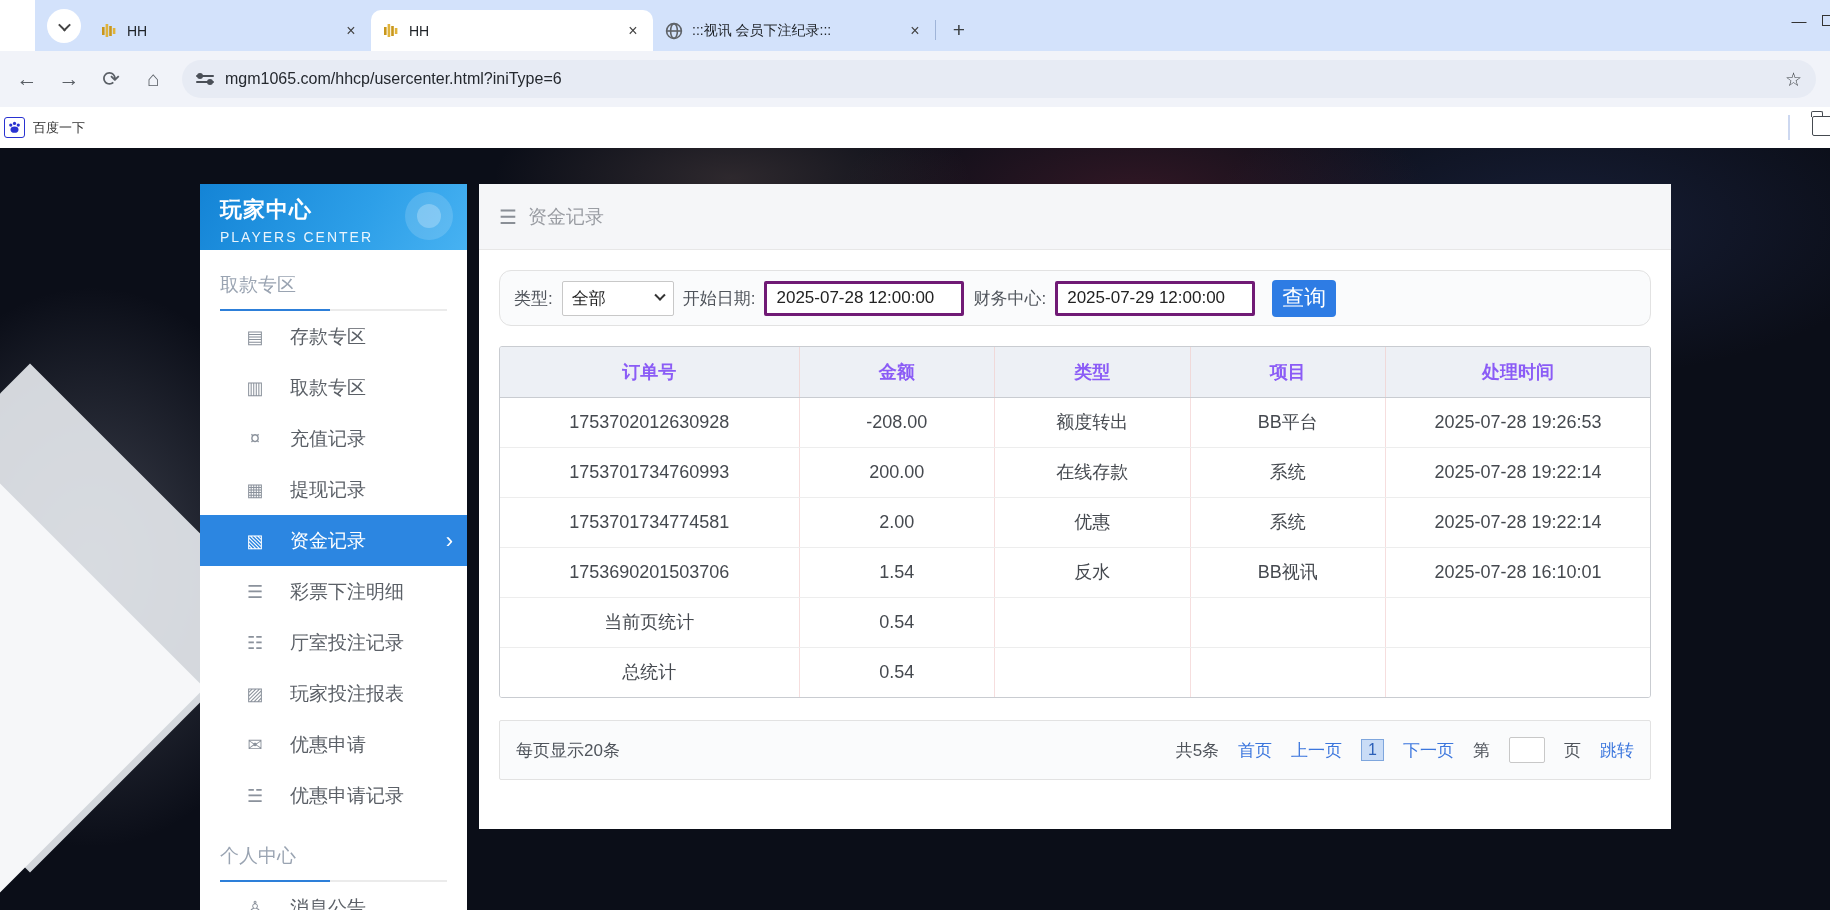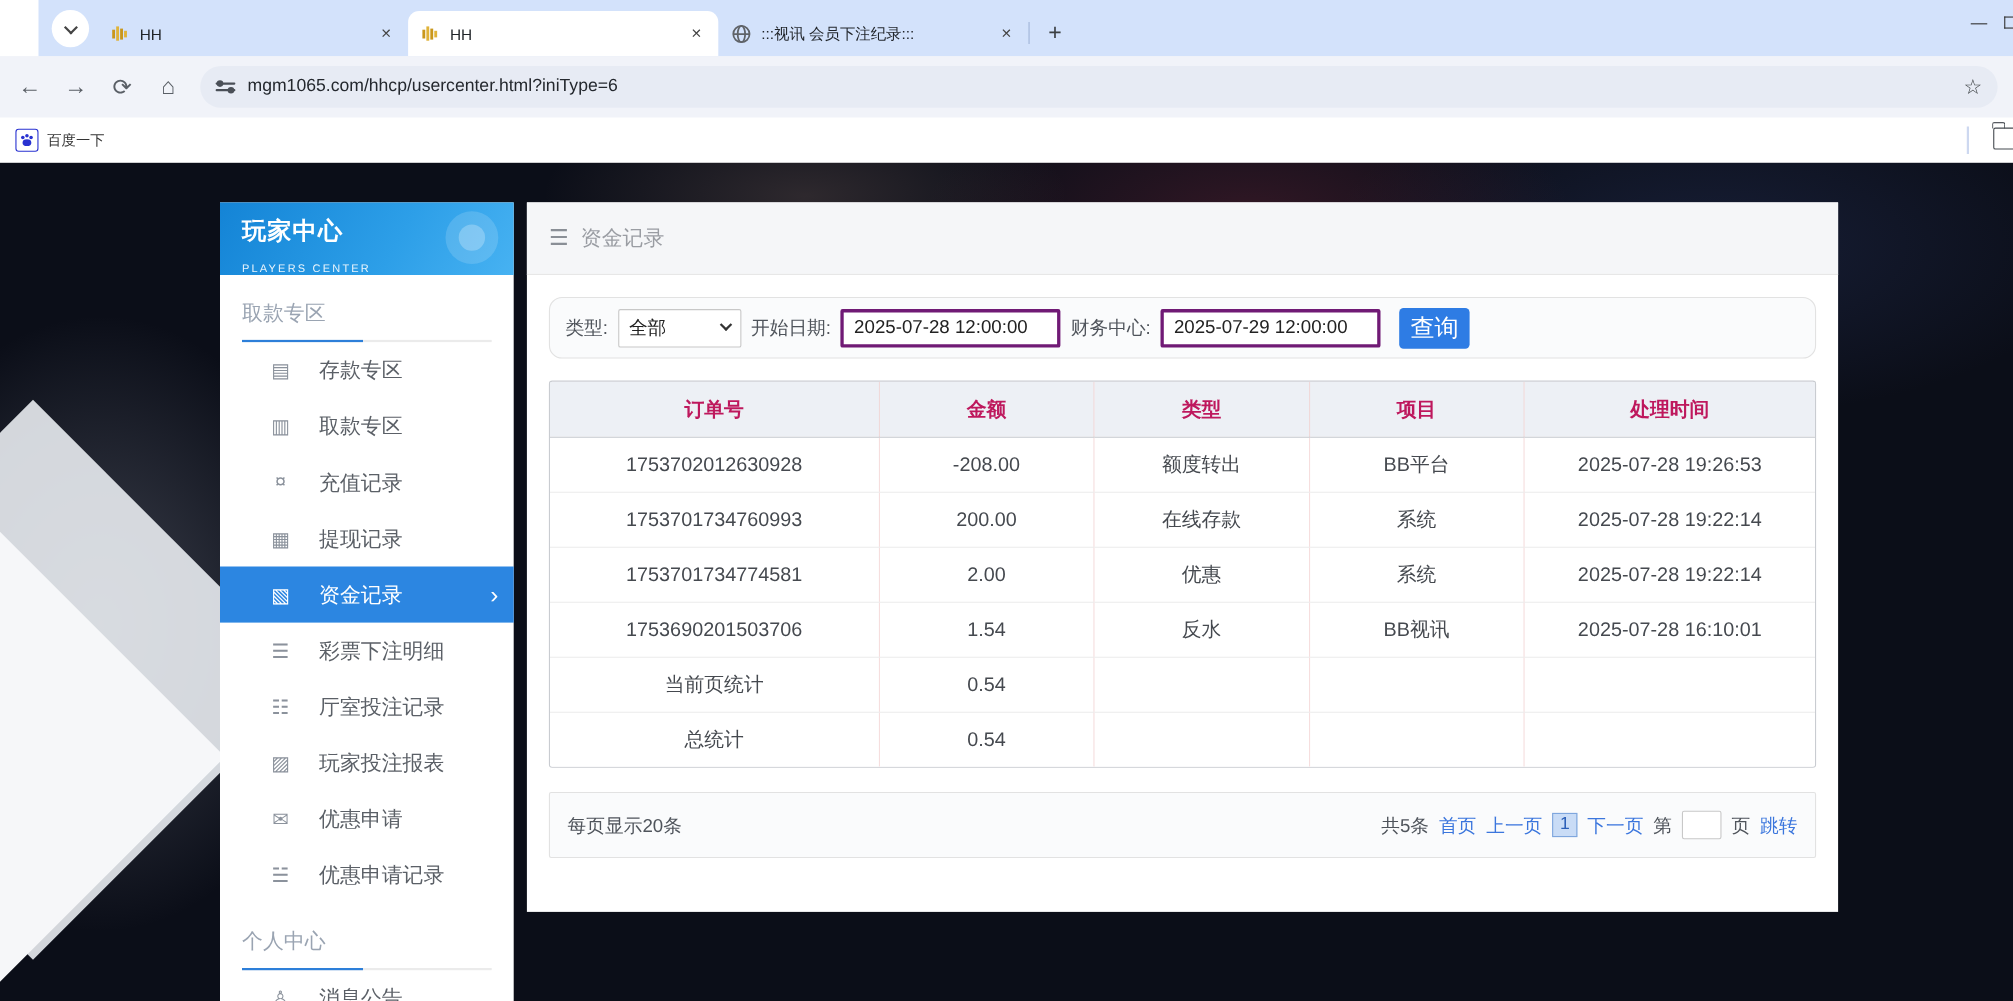--- a/index.html
+++ b/index.html
@@ -22,21 +22,21 @@
   .toolbar { height:56px; background:#f1f3f9; display:flex; align-items:center; padding:0 14px; gap:16px; }
   .nav-ic { color:#5a5f66; font-size:21px; width:26px; text-align:center; }
   .omnibox { flex:1; height:38px; background:#e7ebf4; border-radius:19px; display:flex; align-items:center; padding:0 14px; gap:11px; }
   .site-ic { display:flex; flex-direction:column; gap:4px; width:18px; }
   .site-ic i { display:block; height:2px; background:#4a4f57; border-radius:2px; position:relative; }
   .site-ic i::after { content:""; position:absolute; width:6px; height:6px; border-radius:50%; background:#4a4f57; top:-2px; }
   .site-ic i:first-child::after { left:1px; } .site-ic i:last-child::after { right:1px; }
   .url { flex:1; color:#24282e; font-size:16px; white-space:nowrap; overflow:hidden; }
   .star { color:#3c4043; font-size:19px; }
 
-  .bookmarks { height:41px; background:#fff; display:flex; align-items:center; padding:0 14px; position:relative; }
+  .bookmarks { height:41px; background:#fff; display:flex; align-items:center; padding:0 4px; position:relative; }
   .baidu-ic { width:21px; height:21px; border:1.5px solid #2932d1; border-radius:3px; background:#fff; display:flex; align-items:center; justify-content:center; margin-right:8px; }
   .bm-label { font-size:13px; color:#333; }
   .bm-sep { position:absolute; right:40px; top:8px; width:2px; height:25px; background:#cdd8f0; }
   .bm-folder { position:absolute; right:-8px; top:9px; width:26px; height:20px; border:1.8px solid #454a50; border-radius:2px; }
   .bm-folder::before { content:""; position:absolute; top:-6px; left:-1.8px; width:10px; height:5px; border:1.8px solid #454a50; border-bottom:none; border-radius:2px 2px 0 0; }
 
   
   .page { position:relative; height:762px; overflow:hidden;
     background:
       radial-gradient(340px 130px at 40% 4%, rgba(150,120,110,.25), transparent 70%),
@@ -46,21 +46,21 @@
       #0b0e18; }
   .bg-wedge1 { position:absolute; left:-150px; top:290px; width:360px; height:360px; background:#e9ecf1; transform:rotate(45deg); opacity:.9; }
   .bg-wedge2 { position:absolute; left:-230px; top:360px; width:360px; height:360px; background:#f6f7f9; transform:rotate(45deg); }
 
   .app { position:absolute; left:200px; top:36px; display:flex; gap:12px; }
 
   
   .sidebar { width:267px; background:#fff; min-height:740px; }
   .side-header { height:66px; background:linear-gradient(120deg,#1484d6 0%,#2d9fe8 60%,#47b2f2 100%); color:#fff; padding:11px 0 0 20px; position:relative; overflow:hidden; }
   .side-title { font-size:22px; font-weight:bold; letter-spacing:1px; }
-  .side-sub { font-size:10px; letter-spacing:2px; color:rgba(255,255,255,.9); margin-top:14px; }
+  .side-sub { font-size:14px; letter-spacing:2px; color:rgba(255,255,255,.9); margin-top:4px; }
   .pad-deco { position:absolute; right:14px; top:8px; width:48px; height:48px; border-radius:50%; background:rgba(255,255,255,.15); }
   .pad-deco::after { content:""; position:absolute; left:12px; top:12px; width:24px; height:24px; border-radius:50%; background:rgba(255,255,255,.25); }
   .side-section { margin:22px 20px 0; padding-bottom:11px; color:#9aa4b2; font-size:19px; border-bottom:2px solid #ebebeb; position:relative; }
   .side-section::after { content:""; position:absolute; left:0; bottom:-2px; width:110px; height:2px; background:#2d7fd9; }
   .side-item { height:51px; display:flex; align-items:center; padding-left:44px; gap:24px; color:#5b6067; font-size:19px; position:relative; cursor:pointer; }
   .side-icon { width:22px; color:#8b929c; font-size:18px; text-align:center; }
   .side-item.active { background:#2c86e1; color:#fff; }
   .side-item.active .side-icon { color:#fff; }
   .side-chevron { position:absolute; right:14px; color:#fff; font-size:22px; }
 
@@ -72,29 +72,29 @@
   .content-body { padding:20px; }
 
   .filter { border:1px solid #e2e2e2; background:#fafbfc; border-radius:12px; height:56px; display:flex; align-items:center; padding:0 14px; gap:9px; font-size:17px; color:#4f545b; }
   .selectbox { width:112px; height:35px; border:1px solid #c8c8c8; background:#fff; border-radius:2px; display:flex; align-items:center; justify-content:space-between; padding:0 9px; color:#222; }
   .sel-arrow { width:8px; height:8px; border-right:2px solid #333; border-bottom:2px solid #333; transform:rotate(45deg) translate(-2px,-2px); }
   .dt-input { width:200px; height:35px; border:3px solid #701a75; border-radius:2px; font-size:17px; color:#222; padding:0 9px; font-family:"Liberation Sans",sans-serif; background:#fff; }
   .btn-query { width:64px; height:37px; background:#2e7ce4; border:none; border-radius:4px; color:#fff; font-size:22px; margin-left:8px; cursor:pointer; font-family:"Liberation Sans",sans-serif; }
 
   .tblwrap { margin-top:20px; border:1px solid #c9ccd1; border-radius:3px; overflow:hidden; }
   table { width:100%; border-collapse:collapse; }
-  thead th { background:#edf0f5; height:50px; font-size:18px; color:#be185d; font-weight:bold; border-right:1px solid #f0d9d9; border-bottom:1px solid #c9ccd1; }
+  thead th { background:#edf0f5; height:50px; font-size:18px; color:#8b5cf6; font-weight:bold; border-right:1px solid #f0d9d9; border-bottom:1px solid #c9ccd1; }
   thead th:last-child { border-right:none; }
   tbody td { height:50px; text-align:center; font-size:18px; color:#45494f; border-right:1px solid #f6dede; border-bottom:1px solid #ededed; background:#fff; }
   tbody td:last-child { border-right:none; }
   tbody tr:last-child td { border-bottom:none; }
   col.c1{width:26%;} col.c2{width:17%;} col.c3{width:17%;} col.c4{width:17%;} col.c5{width:23%;}
 
   .pager { margin-top:22px; border:1px solid #e2e2e2; background:#fafbfc; border-radius:2px; height:60px; display:flex; align-items:center; justify-content:space-between; padding:0 16px; font-size:17px; color:#4f545b; }
-  .pager-right { display:flex; align-items:center; gap:9px; }
+  .pager-right { display:flex; align-items:center; gap:19px; }
   .plink { color:#3b76dd; cursor:pointer; }
   .pcur { border:1px solid #7ea6dd; background:#c9dcf6; color:#2b5fb8; padding:1px 6px; font-size:16px; }
   .pjump-input { width:36px; height:26px; border:1px solid #c8c8c8; border-radius:2px; background:#fff; }
 </style>
 </head>
 <body>
 
 <div class="tabstrip">
   <div class="tab-search">
       <span class="chev-down"></span>

